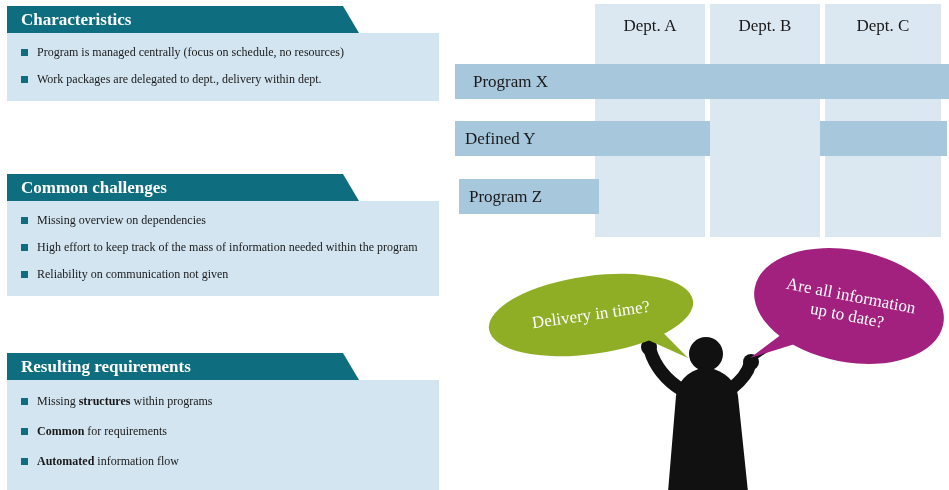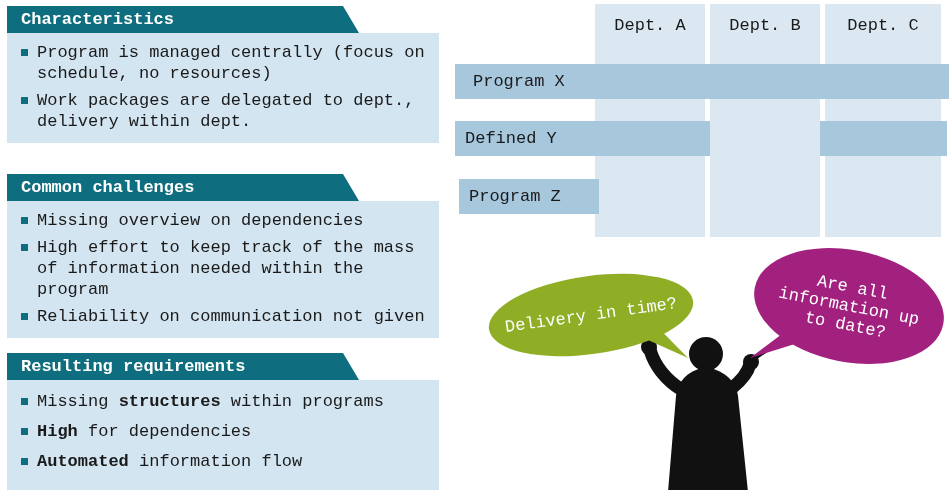--- a/index.html
+++ b/index.html
@@ -1,36 +1,36 @@
 <!DOCTYPE html>
 <html><head>
 <meta charset="utf-8">
 <style>
   html,body { margin:0; padding:0; }
   .slide {
     position:relative; width:949px; height:490px; background:#ffffff;
-    font-family:Liberation Mono, monospace; color:#1a1a1a; overflow:hidden;
+    font-family:Liberation Serif, serif; color:#1a1a1a; overflow:hidden;
   }
 
   
   .panel { position:absolute; left:7px; width:432px; }
   #panel-1 { top:6px; }
   #panel-2 { top:174px; }
   #panel-3 { top:353px; }
 
   .panel-header {
     width:352px; height:27px; box-sizing:border-box;
     background:#0e6d7e; color:#ffffff;
     font-weight:bold; font-size:17px; line-height:27px; padding-left:14px;
     clip-path:polygon(0 0, calc(100% - 16px) 0, 100% 100%, 0 100%);
   }
   .panel-body {
     background:#d3e5f1; padding:7px 10px 9px 8px;
   }
-  .bullet { display:flex; margin:2px 0 6px 0; font-size:17px; line-height:21px; }
+  .bullet { display:flex; margin:2px 0 6px 0; font-size:12px; line-height:21px; }
   #panel-3 .bullet { margin:4px 0 9px 0; }
   .bullet:last-child { margin-bottom:2px; }
   .sq { flex:0 0 auto; width:7px; height:7px; background:#0e6d7e; margin:7px 9px 0 6px; }
   .b { font-weight:bold; }
 
   
   .matrix { position:absolute; left:455px; top:0; width:492px; height:242px; }
   .dept-col { position:absolute; top:4px; height:233px; width:110px; background:#dbe8f2; z-index:1; }
   #col-a { left:140px; }
   #col-b { left:255px; }
@@ -111,21 +111,21 @@
 
   <div class="panel" id="panel-3">
     <div class="panel-header">Resulting requirements</div>
     <div class="panel-body">
       <div class="bullet">
         <span class="sq"></span>
         <span><span>Missing </span><span class="b">structures</span><span> within programs</span></span>
       </div>
       <div class="bullet">
         <span class="sq"></span>
-        <span><span></span><span class="b">High</span><span> for dependencies</span></span>
+        <span><span></span><span class="b">Common</span><span> for requirements</span></span>
       </div>
       <div class="bullet">
         <span class="sq"></span>
         <span><span></span><span class="b">Automated</span><span> information flow</span></span>
       </div>
     </div>
   </div>
 
   <div class="matrix">
     <div class="dept-col" id="col-a">

